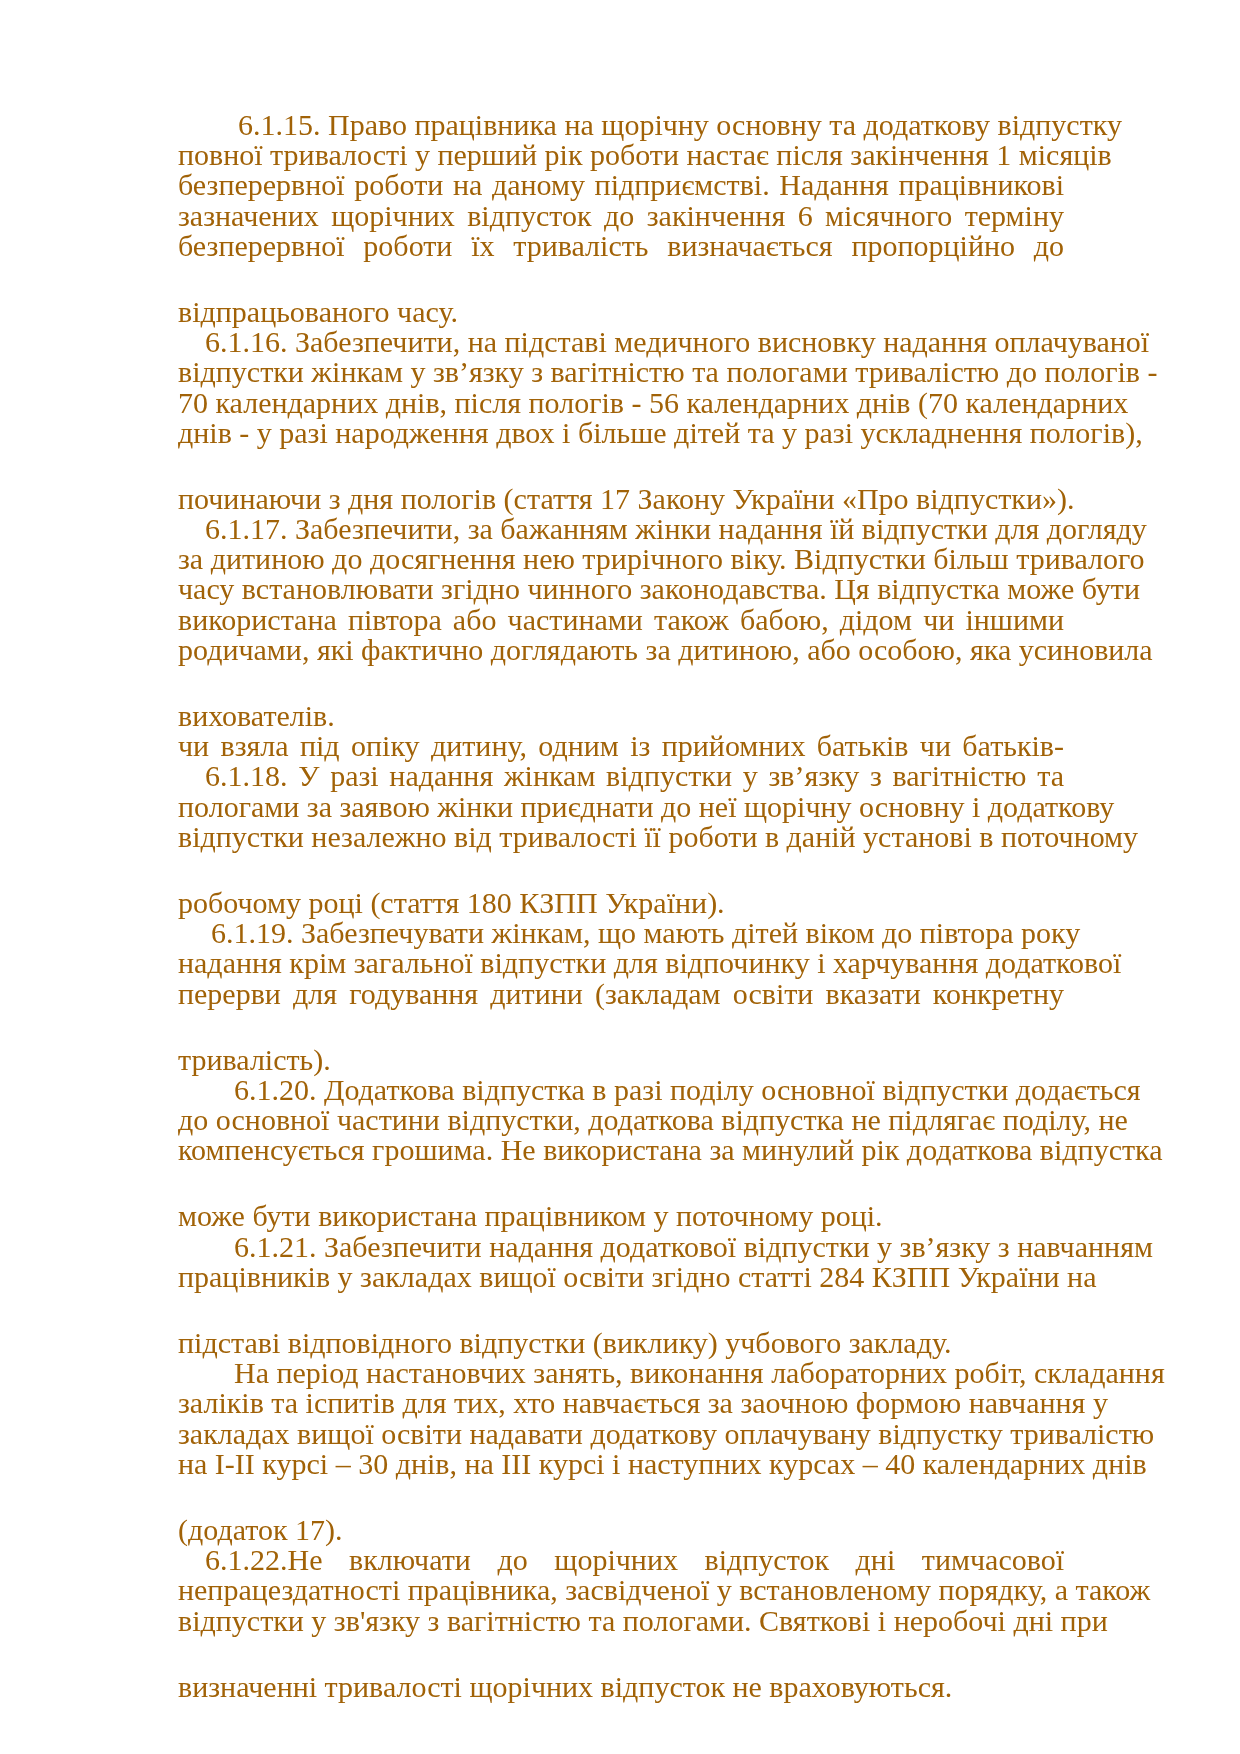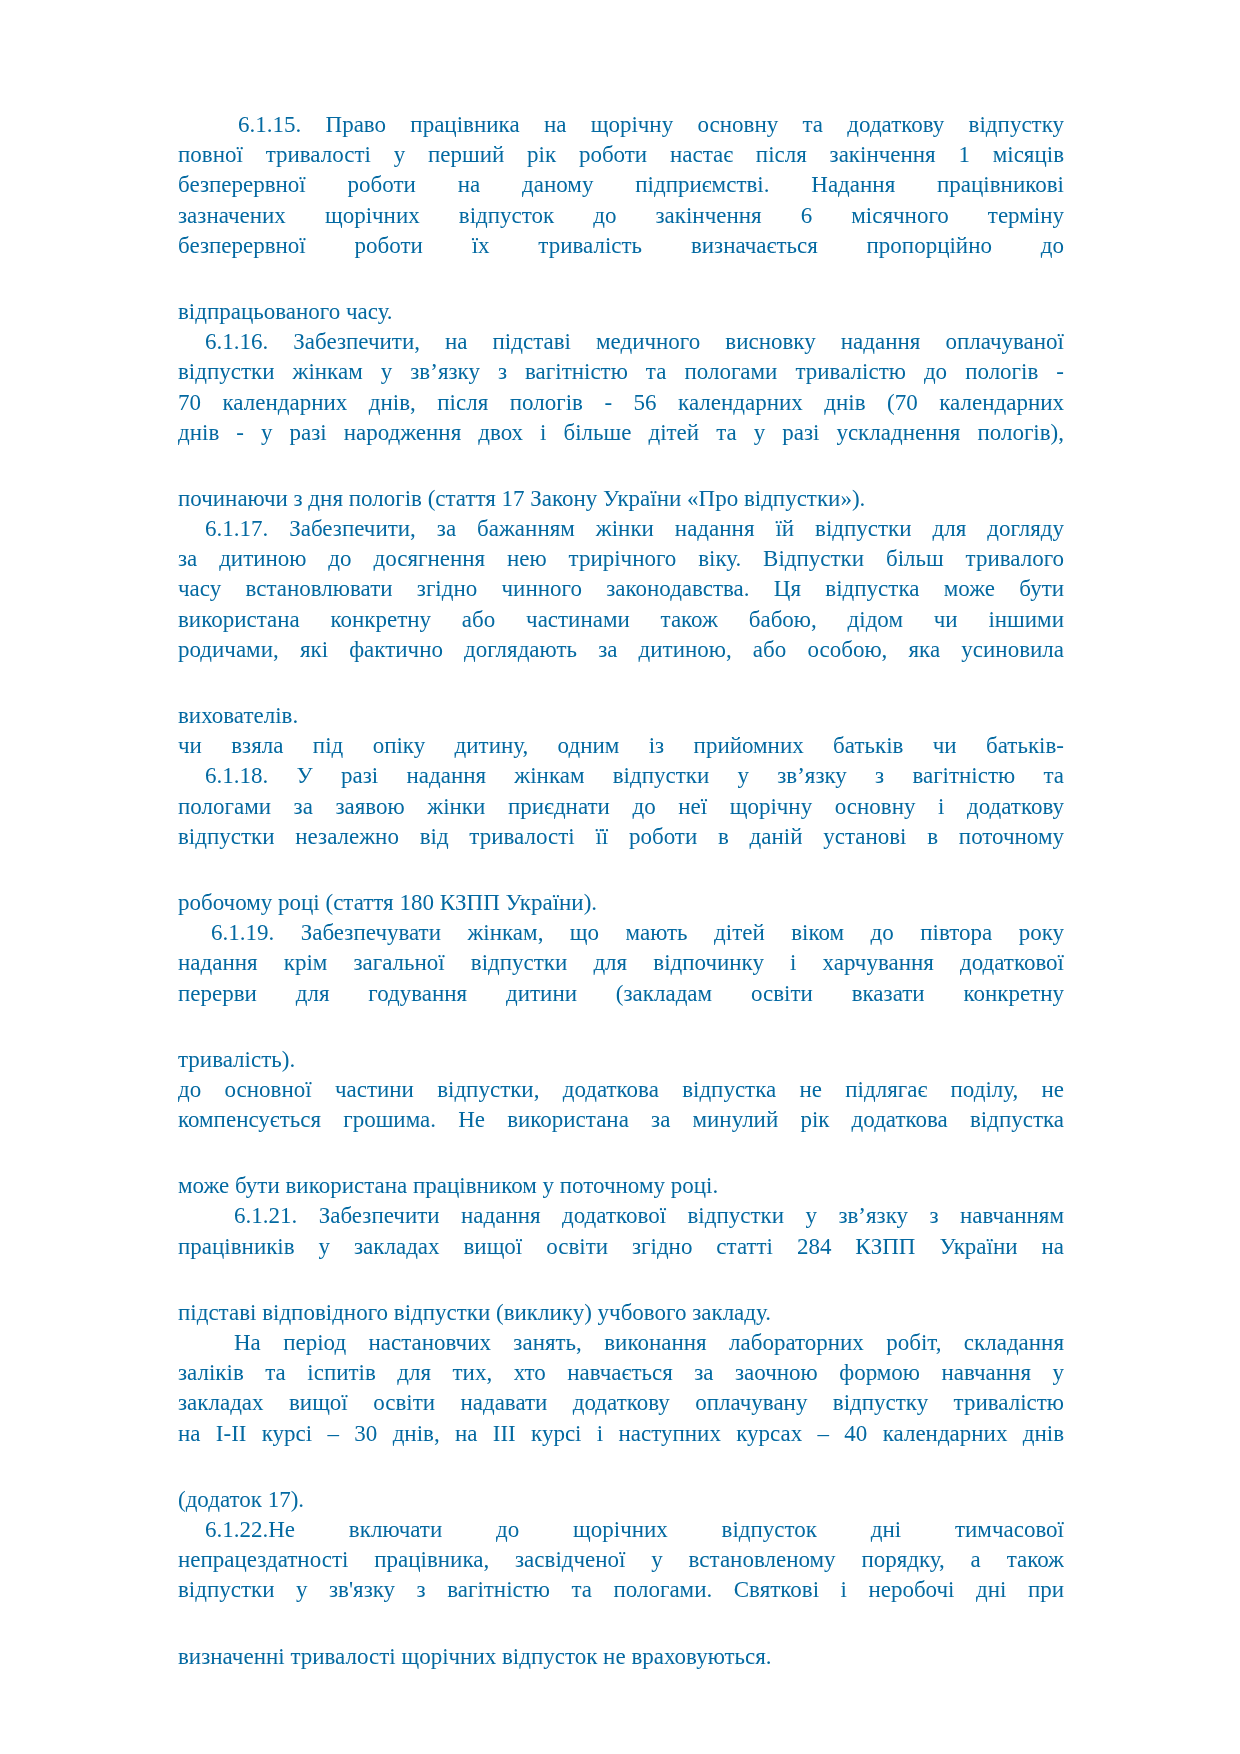--- a/index.html
+++ b/index.html
@@ -1,20 +1,20 @@
 <!DOCTYPE html>
 <html><head>
 <meta charset="utf-8">
 <style>
   html, body { margin: 0; padding: 0; background: #ffffff; }
   body { width: 1240px; height: 1754px; position: relative; overflow: hidden; }
   .page {
     position: absolute; left: 178px; top: 110px; width: 886px;
     font-family: "Liberation Serif", "DejaVu Serif", serif;
-    font-size: 23px; color: #0369a1;
+    font-size: 30px; color: #a16207;
   }
   .line {
     height: 30.2px; line-height: 30.2px; white-space: nowrap;
     text-align: justify; text-align-last: justify;
   }
   .line.last { text-align-last: left; margin-top: 36px; }
   .ind1 { padding-left: 60px; }
   .ind2 { padding-left: 27px; }
   .ind3 { padding-left: 33px; }
   .ind4 { padding-left: 56px; }
@@ -38,41 +38,42 @@
     <div class="line">відпустки жінкам у зв’язку з вагітністю та пологами тривалістю до пологів -</div>
     <div class="line">70 календарних днів, після пологів - 56 календарних днів (70 календарних</div>
     <div class="line">днів - у разі народження двох і більше дітей та у разі ускладнення пологів),</div>
     <div class="line last">починаючи з дня пологів (стаття 17 Закону України «Про відпустки»).</div>
   </div>
 
   <div>
     <div class="line ind2">6.1.17. Забезпечити, за бажанням жінки надання їй відпустки для догляду</div>
     <div class="line">за дитиною до досягнення нею трирічного віку. Відпустки більш тривалого</div>
     <div class="line">часу встановлювати згідно чинного законодавства. Ця відпустка може бути</div>
-    <div class="line">використана конкретну або частинами також бабою, дідом чи іншими</div>
+    <div class="line">використана півтора або частинами також бабою, дідом чи іншими</div>
     <div class="line">родичами, які фактично доглядають за дитиною, або особою, яка усиновила</div>
     <div class="line last">вихователів.</div>
     <div class="line">чи взяла під опіку дитину, одним із прийомних батьків чи батьків-</div>
   </div>
 
   <div>
     <div class="line ind2">6.1.18. У разі надання жінкам відпустки у зв’язку з вагітністю та</div>
     <div class="line">пологами за заявою жінки приєднати до неї щорічну основну і додаткову</div>
     <div class="line">відпустки незалежно від тривалості її роботи в даній установі в поточному</div>
     <div class="line last">робочому році (стаття 180 КЗПП України).</div>
   </div>
 
   <div>
     <div class="line ind3">6.1.19. Забезпечувати жінкам, що мають дітей віком до півтора року</div>
     <div class="line">надання крім загальної відпустки для відпочинку і харчування додаткової</div>
     <div class="line">перерви для годування дитини (закладам освіти вказати конкретну</div>
     <div class="line last">тривалість).</div>
   </div>
 
   <div>
+    <div class="line ind4">6.1.20. Додаткова відпустка в разі поділу основної відпустки додається</div>
     <div class="line">до основної частини відпустки, додаткова відпустка не підлягає поділу, не</div>
     <div class="line">компенсується грошима. Не використана за минулий рік додаткова відпустка</div>
     <div class="line last">може бути використана працівником у поточному році.</div>
   </div>
 
   <div>
     <div class="line ind4">6.1.21. Забезпечити надання додаткової відпустки у зв’язку з навчанням</div>
     <div class="line">працівників у закладах вищої освіти згідно статті 284 КЗПП України на</div>
     <div class="line last">підставі відповідного відпустки (виклику) учбового закладу.</div>
   </div>

